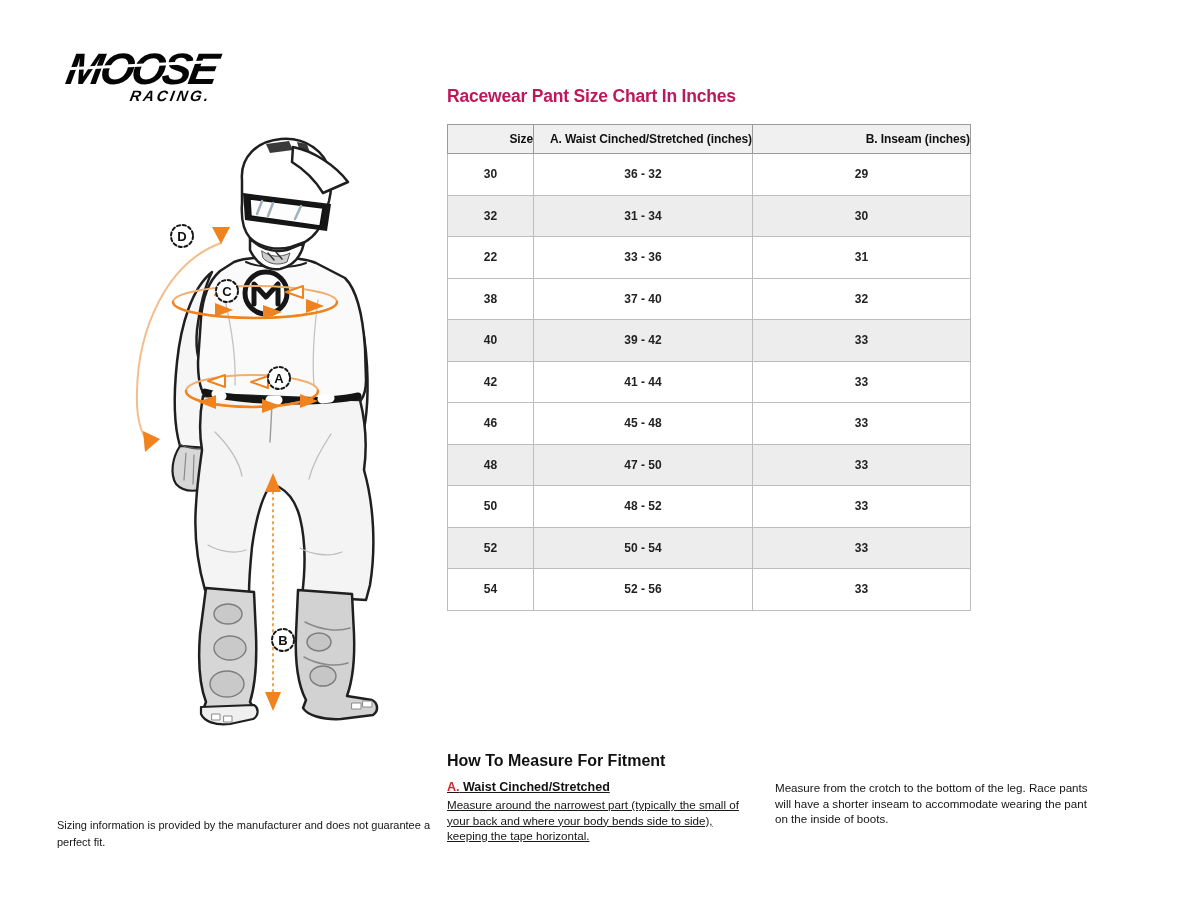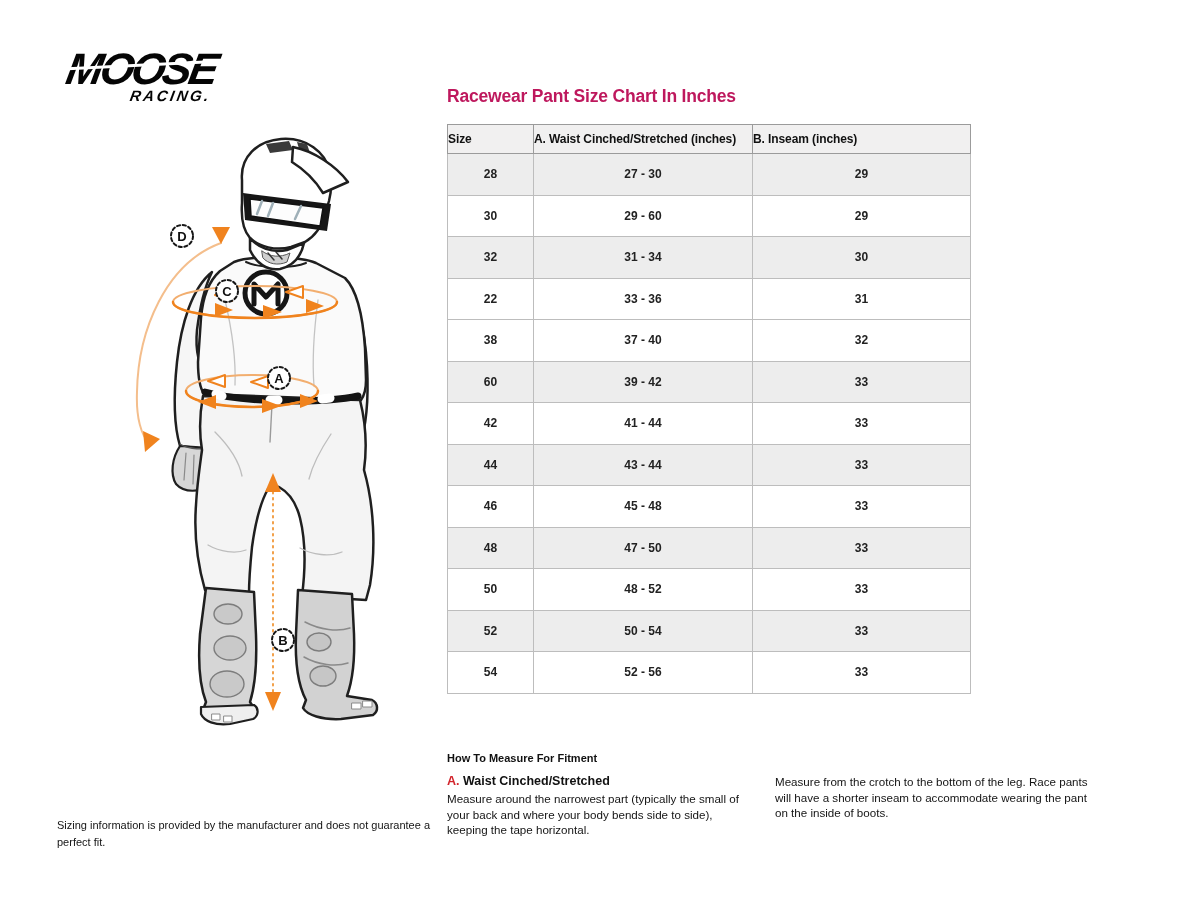--- a/index.html
+++ b/index.html
@@ -11,33 +11,33 @@
 
   
   .rider-svg { position:absolute; left:0; top:0; width:1200px; height:900px; }
 
   
   .right-col { position:absolute; left:447px; top:86px; width:523px; }
   .chart-title { font-size:17.5px; font-weight:bold; letter-spacing:-0.2px; margin-bottom:17px; color:#be185d; }
   table.size-table { border-collapse:collapse; width:523px; table-layout:fixed; border:1px solid #8c8c8c; }
   .size-table th {
     background:#f1f0f0; border:1px solid #9b9b9b; font-size:12px; font-weight:bold;
-    height:29px; text-align:left; color:#111; letter-spacing:-0.1px;
+    height:29px; text-align:right; color:#111; letter-spacing:-0.1px;
   }
   .size-table td {
     border:1px solid #bdbdbd; font-size:12px; font-weight:bold; height:41.5px;
     text-align:center; color:#222; background:#ffffff;
   }
   .size-table tr.alt td { background:#ededed; }
 
   
   .howto { position:absolute; left:447px; top:752px; width:730px; }
-  .howto-title { font-size:11px; font-weight:bold; color:#111; margin-bottom:10px; }
+  .howto-title { font-size:16px; font-weight:bold; color:#111; margin-bottom:10px; }
   .howto-cols { display:flex; }
-  .howto-col-a { width:300px; margin-right:28px; }
+  .howto-col-a { width:300px; margin-right:28px;text-decoration:underline; }
   .howto-col-b { width:316px; }
   .sec-head { font-size:12.5px; font-weight:bold; margin-bottom:3px; color:#111; }
   .sec-letter { font-weight:bold; }
   .sec-body { font-size:11.6px; line-height:1.34; color:#141414; }
 
   
   .disclaimer { position:absolute; left:57px; top:817px; width:400px; font-size:11px; font-weight:normal; line-height:1.5; color:#141414; }
 </style>
 </head>
 <body>
@@ -168,58 +168,48 @@
         <col style="width:218px">
     </colgroup>
     <thead>
       <tr>
         <th>Size</th>
         <th>A. Waist Cinched/Stretched (inches)</th>
         <th>B. Inseam (inches)</th>
       </tr>
     </thead>
     <tbody>
-        <tr class="alt">
-          <td>28</td>
-          <td>27 - 30</td>
-          <td>29</td>
-        </tr>
         <tr>
           <td>30</td>
-          <td>29 - 60</td>
+          <td>36 - 32</td>
           <td>29</td>
         </tr>
         <tr class="alt">
           <td>32</td>
           <td>31 - 34</td>
           <td>30</td>
         </tr>
         <tr>
           <td>22</td>
           <td>33 - 36</td>
           <td>31</td>
         </tr>
         <tr>
           <td>38</td>
           <td>37 - 40</td>
           <td>32</td>
         </tr>
         <tr class="alt">
-          <td>60</td>
+          <td>40</td>
           <td>39 - 42</td>
           <td>33</td>
         </tr>
         <tr>
           <td>42</td>
           <td>41 - 44</td>
-          <td>33</td>
-        </tr>
-        <tr class="alt">
-          <td>44</td>
-          <td>43 - 44</td>
           <td>33</td>
         </tr>
         <tr>
           <td>46</td>
           <td>45 - 48</td>
           <td>33</td>
         </tr>
         <tr class="alt">
           <td>48</td>
           <td>47 - 50</td>

